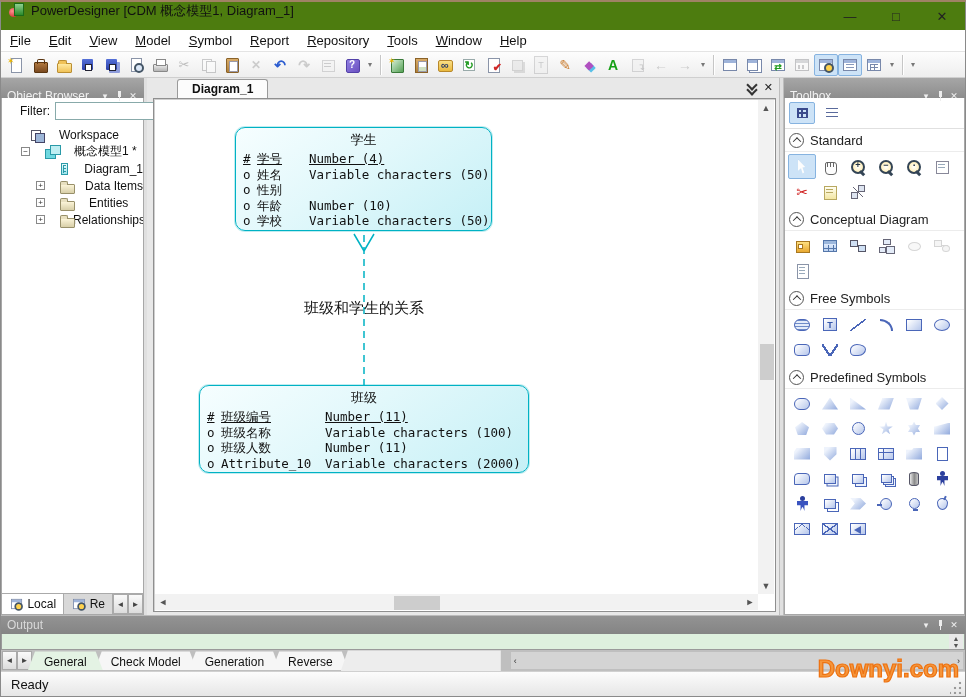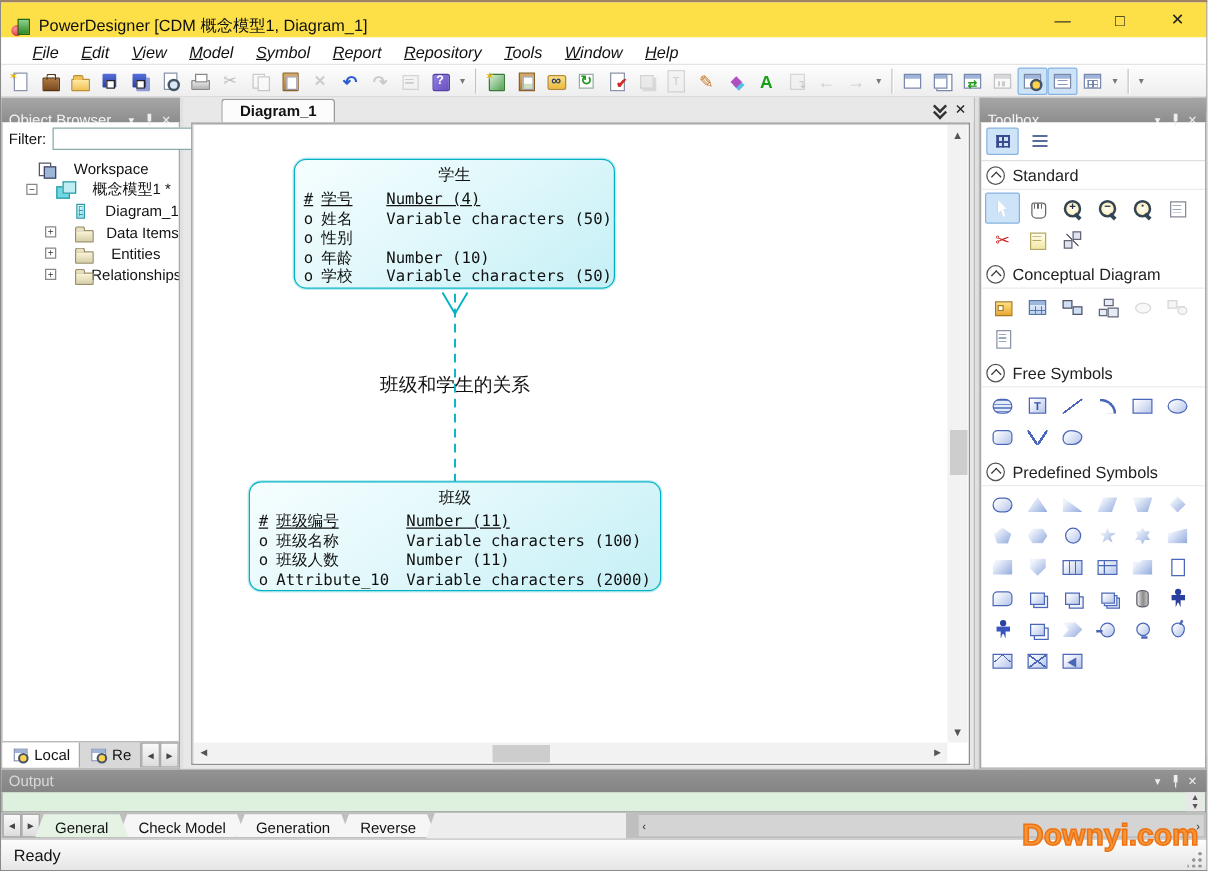--- a/index.html
+++ b/index.html
@@ -1,30 +1,30 @@
 <!DOCTYPE html>
 <html><head>
 <meta charset="utf-8">
 <style>
   * { margin:0; padding:0; box-sizing:border-box; }
   html,body { width:966px; height:697px; overflow:hidden; }
   body { font-family:"Liberation Sans","DejaVu Sans",sans-serif; font-size:12px; color:#111; background:#fff; }
   .window { width:966px; height:697px; border:1px solid #8a8a8a; border-top:2px solid #a08264; display:flex; flex-direction:column; background:#fff; position:relative; }
 
   
-  .titlebar { height:28px; display:flex; align-items:flex-end; background:#fde047; flex:none; }
+  .titlebar { height:28px; display:flex; align-items:flex-start; background:#4d7c0f; flex:none; }
   .app-icon { width:16px; height:16px; position:relative; margin:0 6px 0 8px; flex:none; }
   .app-icon::before { content:""; position:absolute; left:0; bottom:1px; width:9px; height:9px; border-radius:50%; background:radial-gradient(circle at 35% 35%,#ff9090,#c01818); }
   .app-icon::after { content:""; position:absolute; right:1px; top:1px; width:8px; height:11px; background:linear-gradient(#8fd08f,#2a8a2a); border:1px solid #1a6a1a; }
   .title-text { font-size:13px; }
   .caption-controls { margin-left:auto; display:flex; height:100%; }
   .cap-btn { width:46px; display:flex; align-items:center; justify-content:center; font-size:13px; color:#222; background:none; border:none; font-family:inherit; }
 
   
-  .menubar { height:22px; display:flex; align-items:flex-end; padding-left:16px; background:#fff; border-bottom:1px solid #e4e4e4; flex:none;font-style:italic; }
+  .menubar { height:22px; display:flex; align-items:center; padding-left:0; background:#fff; border-bottom:1px solid #e4e4e4; flex:none; }
   .menu-item { padding:2px 9px; font-size:13px; color:#111; cursor:default; }
 
   
   .toolbar { height:26px; display:flex; align-items:center; background:linear-gradient(#fdfdfd,#eeeeee); border-bottom:1px solid #cfcfcf; padding-left:3px; flex:none; }
   .tb-group { display:flex; align-items:center; }
   .tb-btn { width:24px; height:22px; display:flex; align-items:center; justify-content:center; background:none; border:1px solid transparent; border-radius:2px; }
   .tb-btn.pressed { background:#cde3f7; border-color:#86b3e0; }
   .tb-btn.disabled { opacity:.45; filter:grayscale(.9); }
   .tb-ovf { width:12px; height:20px; display:flex; align-items:center; justify-content:center; color:#777; font-size:8px; border:none; background:none; }
   .tb-sep { width:1px; height:20px; background:#c6c6c6; box-shadow:1px 0 0 #fff; margin:0 4px; }
@@ -89,21 +89,21 @@
 
   
   .left-panel { width:146px; flex:none; display:flex; flex-direction:column; border-right:3px solid #e0e0e0; background:#fff; }
   .dock-header { height:20px; background:linear-gradient(#a6a6a6,#8d8d8d); color:#f2f2f2; display:flex; align-items:center; padding:16px 4px 0 6px; flex:none; }
   .dock-title { font-size:12px; flex:1; white-space:nowrap; overflow:hidden; }
   .dock-ico { width:14px; height:14px; display:flex; align-items:center; justify-content:center; color:#eee; font-size:9px; background:none; border:none; }
   .pinico { position:relative; width:8px; height:10px; }
   .pinico::before { content:""; position:absolute; left:3px; top:0; width:3px; height:6px; background:#eee; }
   .pinico::after { content:""; position:absolute; left:3.5px; top:6px; width:1.5px; height:4px; background:#eee; }
   .panel-body { flex:1; border:1px solid #a8a8a8; border-top:none; display:flex; flex-direction:column; background:#fff; min-height:0; }
-  .filter-row { display:flex; align-items:center; gap:5px; padding:4px 5px; flex:none; }
+  .filter-row { display:flex; align-items:center; gap:5px; padding:4px 18px; flex:none; }
   .filter-row label { font-size:12px; }
   .filter-input { flex:1; height:18px; border:1px solid #8aa; background:#fff; font-family:inherit; font-size:12px; padding:0 3px; }
   .tree { flex:1; overflow:hidden; padding-top:2px; }
   .tree-row { display:flex; align-items:center; height:17px; gap:14px; white-space:nowrap; cursor:default; }
   .expander { width:9px; height:9px; border:1px solid #888; background:#fff; font-size:8px; line-height:7px; text-align:center; color:#333; flex:none; }
   .expander:empty { border:none; background:none; }
   .tlabel { font-size:12px; }
   .g-ws::before { content:""; position:absolute; left:2px; top:3px; width:8px; height:9px; background:#fff; border:1px solid #556; }
   .g-ws::after { content:""; position:absolute; left:6px; top:6px; width:8px; height:8px; background:#9db6d8; border:1px solid #446; }
   .g-model::before { content:""; position:absolute; left:1px; top:5px; width:9px; height:8px; background:#6fd8e0; border:1px solid #2a9aa8; }

